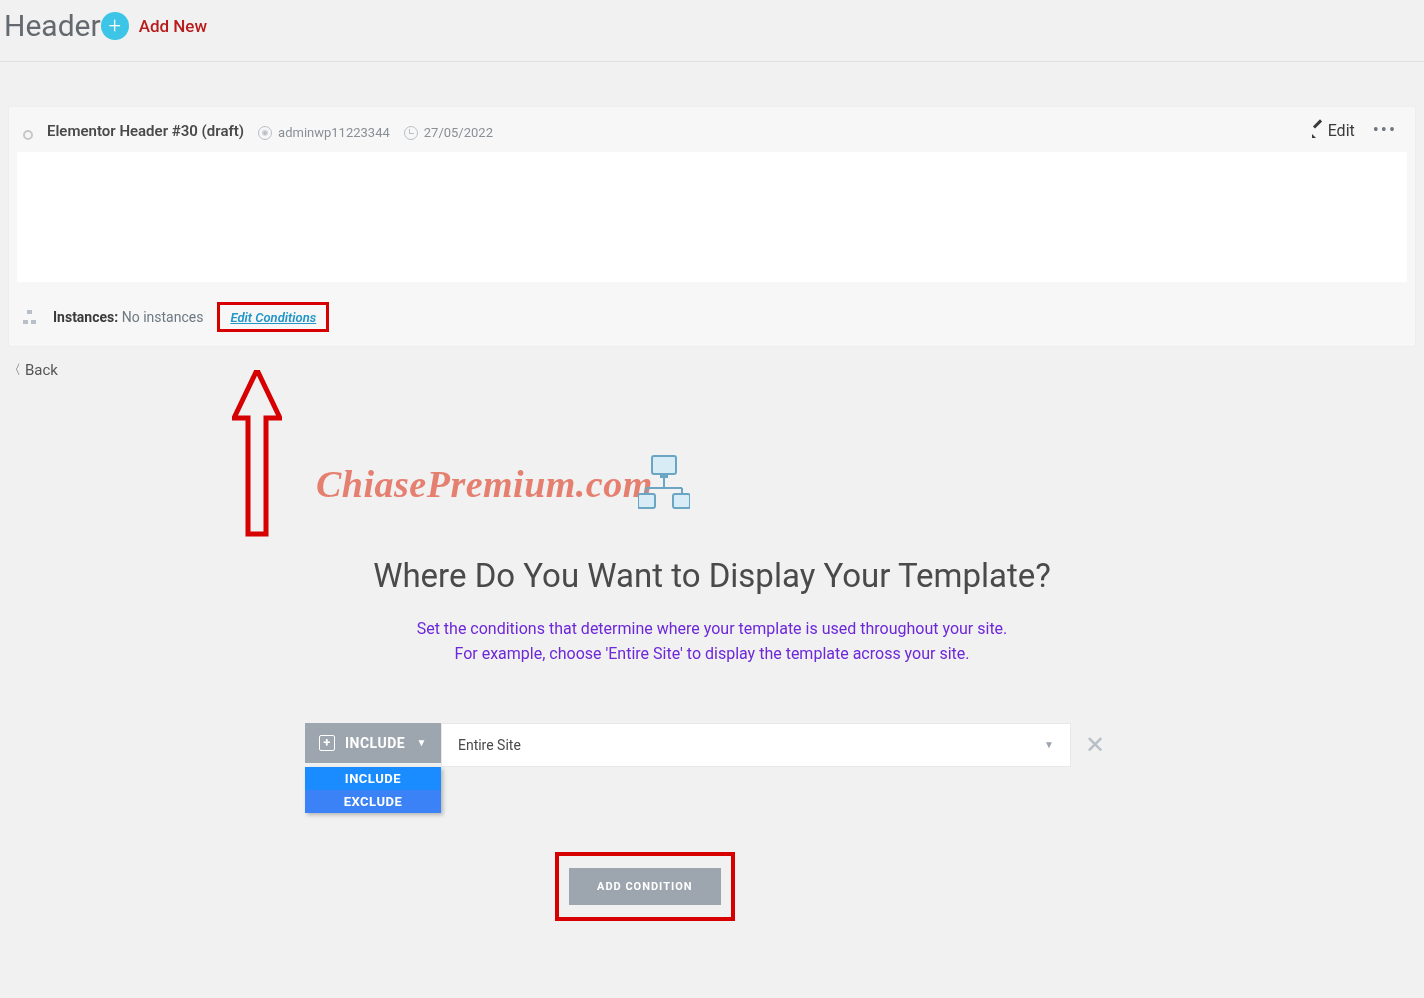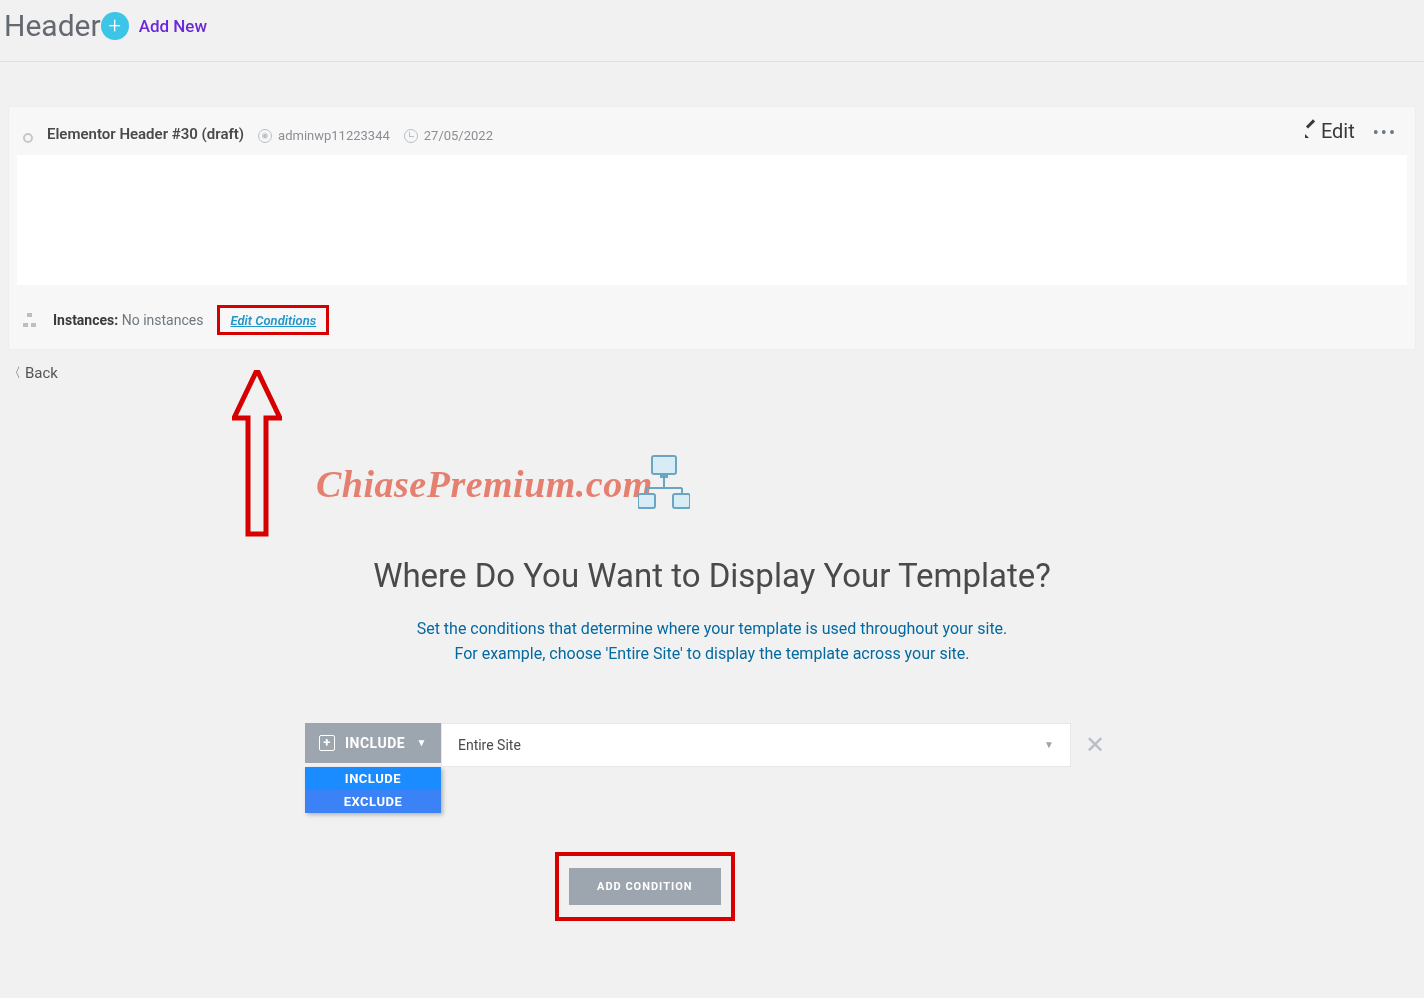--- a/index.html
+++ b/index.html
@@ -1,51 +1,51 @@
 <!DOCTYPE html>
 <html><head>
 <meta charset="utf-8">
 <style>
 *{box-sizing:border-box;margin:0;padding:0;font-family:-apple-system,BlinkMacSystemFont,"Segoe UI",Roboto,Arial,sans-serif}
 body{background:#f1f1f1;width:1424px;height:998px;overflow:hidden;position:relative}
 .page-header{display:flex;align-items:center;padding:8px 10px 18px 4px;border-bottom:1px solid #e0e0e0}
 .page-title{font-size:30px;font-weight:400;color:#646970}
 .add-new{display:flex;align-items:center;gap:10px;cursor:pointer}
 .add-new-icon{width:28px;height:28px;border-radius:50%;background:#3cc5e6;display:flex;align-items:center;justify-content:center;color:#fff;font-size:22px;font-weight:300}
-.add-new-label{color:#6d28d9;font-size:17px;font-weight:500}
+.add-new-label{color:#b91c1c;font-size:17px;font-weight:500}
 .card{background:#f7f7f7;border:1px solid #eee;margin:44px 8px 0 8px;border-radius:2px}
 .card-head{display:flex;align-items:flex-end;padding:12px 14px;gap:14px;font-size:14px;color:#6d7882}
 .eye-dot{width:10px;height:10px;border:2px solid #c8c8c8;border-radius:50%}
 .card-title{font-size:15px;color:#4a4a4a;font-weight:600}
 .meta{display:flex;align-items:center;gap:6px;color:#8a8f95;font-size:13px}
 .meta-icon{width:14px;height:14px;border:1.3px solid #b8bfc6;border-radius:50%;display:inline-flex;align-items:center;justify-content:center;font-size:8px;color:#b8bfc6}
 .clock-icon::after{content:"";display:block;width:4px;height:4px;border-left:1.3px solid #b8bfc6;border-bottom:1.3px solid #b8bfc6;transform:translate(1px,-1px)}
 .spacer{flex:1}
-.edit-link{display:flex;align-items:center;gap:2px;color:#3a3a3a;font-size:20px;cursor:pointer}
+.edit-link{display:flex;align-items:center;gap:2px;color:#3a3a3a;font-size:16px;cursor:pointer}
 .pencil{width:14px;height:14px;position:relative}
 .pencil::before{content:"";position:absolute;left:2px;top:2px;width:10px;height:3px;background:#3a3a3a;transform:rotate(-45deg);transform-origin:left}
 .pencil::after{content:"";position:absolute;left:0;bottom:0;border:2px solid transparent;border-bottom-color:#3a3a3a;border-left-color:#3a3a3a}
 .more-dots{letter-spacing:2px;font-size:18px;color:#6d7882;cursor:pointer;padding:0 4px}
 .card-body{background:#fff;height:130px;margin:0 8px 12px 8px}
 .card-foot{display:flex;align-items:center;padding:8px 14px 14px 14px;gap:16px;font-size:14px;color:#495157}
 .sitemap-icon{display:inline-block;width:14px;height:14px;position:relative}
 .sitemap-icon::before{content:"";position:absolute;top:0;left:4px;width:5px;height:4px;background:#b8bfc6}
 .sitemap-icon::after{content:"";position:absolute;bottom:0;left:0;width:5px;height:4px;background:#b8bfc6;box-shadow:8px 0 0 #b8bfc6}
 .instances-label{font-weight:700;color:#3a3a3a}
 .instances-val{color:#6d7882}
 .edit-cond-box{border:3px solid #d60000;padding:4px 10px;margin-left:-2px}
 .edit-cond{color:#2296c9;font-style:italic;font-size:13px;font-weight:600;text-decoration:underline;cursor:pointer}
 .back{display:flex;align-items:center;gap:4px;color:#555;font-size:15px;padding:14px 8px;cursor:pointer}
 .back-chevron{font-size:13px}
 .arrow-up{position:absolute;left:232px;top:370px}
 .watermark{position:absolute;left:316px;top:462px;font-size:38px;font-style:italic;font-weight:700;color:#e57665;letter-spacing:0.5px;opacity:.92;font-family:Georgia,"Times New Roman",serif}
 .device-icon{position:absolute;left:638px;top:454px}
 .conditions{position:absolute;left:0;right:0;top:556px;text-align:center}
 .cond-title{font-size:33px;color:#4a4a4a;font-weight:400;margin-bottom:22px}
-.cond-desc{font-size:16px;color:#0369a1;line-height:1.55}
+.cond-desc{font-size:16px;color:#6d28d9;line-height:1.55}
 .cond-row{display:flex;justify-content:center;align-items:flex-start;gap:0;margin-top:56px;position:relative}
 .include-wrap{position:relative}
 .include-btn{background:#9da5ae;color:#fff;font-weight:700;font-size:14px;letter-spacing:.5px;padding:12px 14px;display:flex;align-items:center;gap:10px;cursor:pointer;width:136px}
 .plus-sq{width:16px;height:16px;border:1.5px solid #fff;border-radius:2px;display:flex;align-items:center;justify-content:center;font-size:13px;line-height:1}
 .caret{margin-left:auto;font-size:10px}
 .dropdown{position:absolute;left:0;top:44px;width:136px;box-shadow:2px 2px 4px rgba(0,0,0,.25)}
 .dd-item{padding:4px 0;text-align:center;font-size:13px;font-weight:700;letter-spacing:.5px;color:#fff;cursor:pointer}
 .dd-include{background:#1a8cff}
 .dd-exclude{background:#3b82f6}
 .select-box{background:#fff;border:1px solid #e8e8e8;padding:13px 16px;width:630px;text-align:center;display:flex;align-items:center;cursor:pointer}

